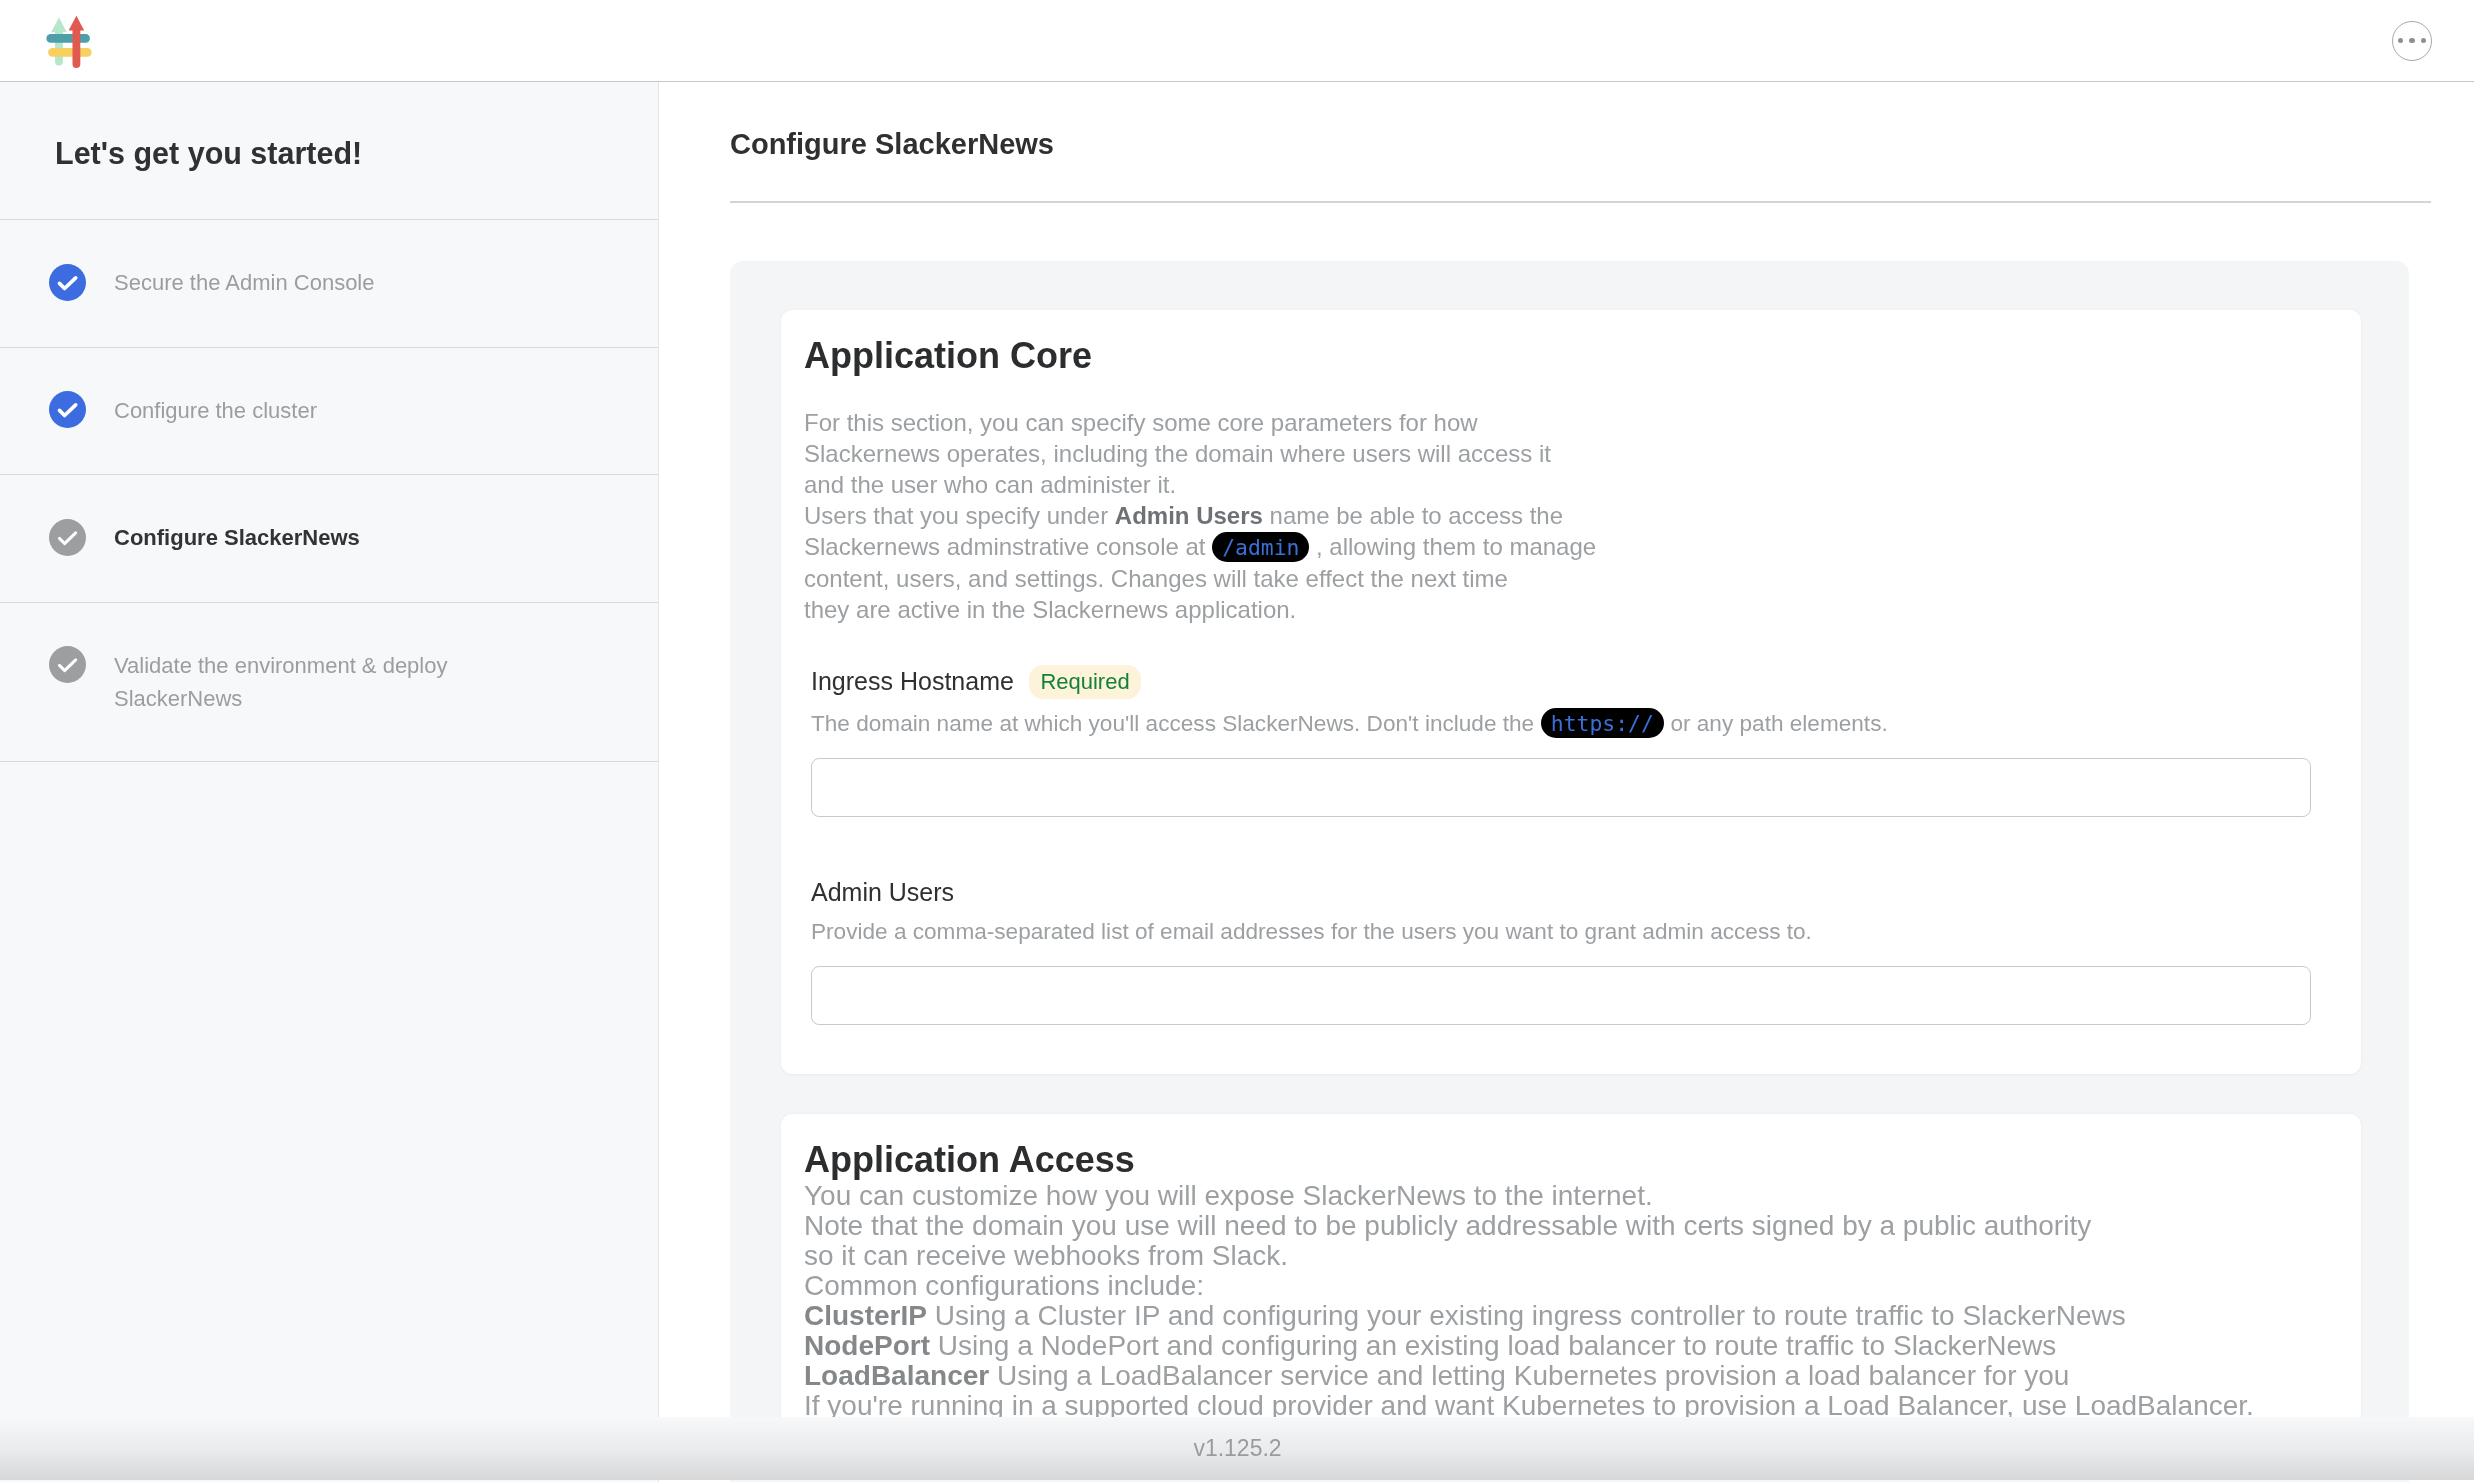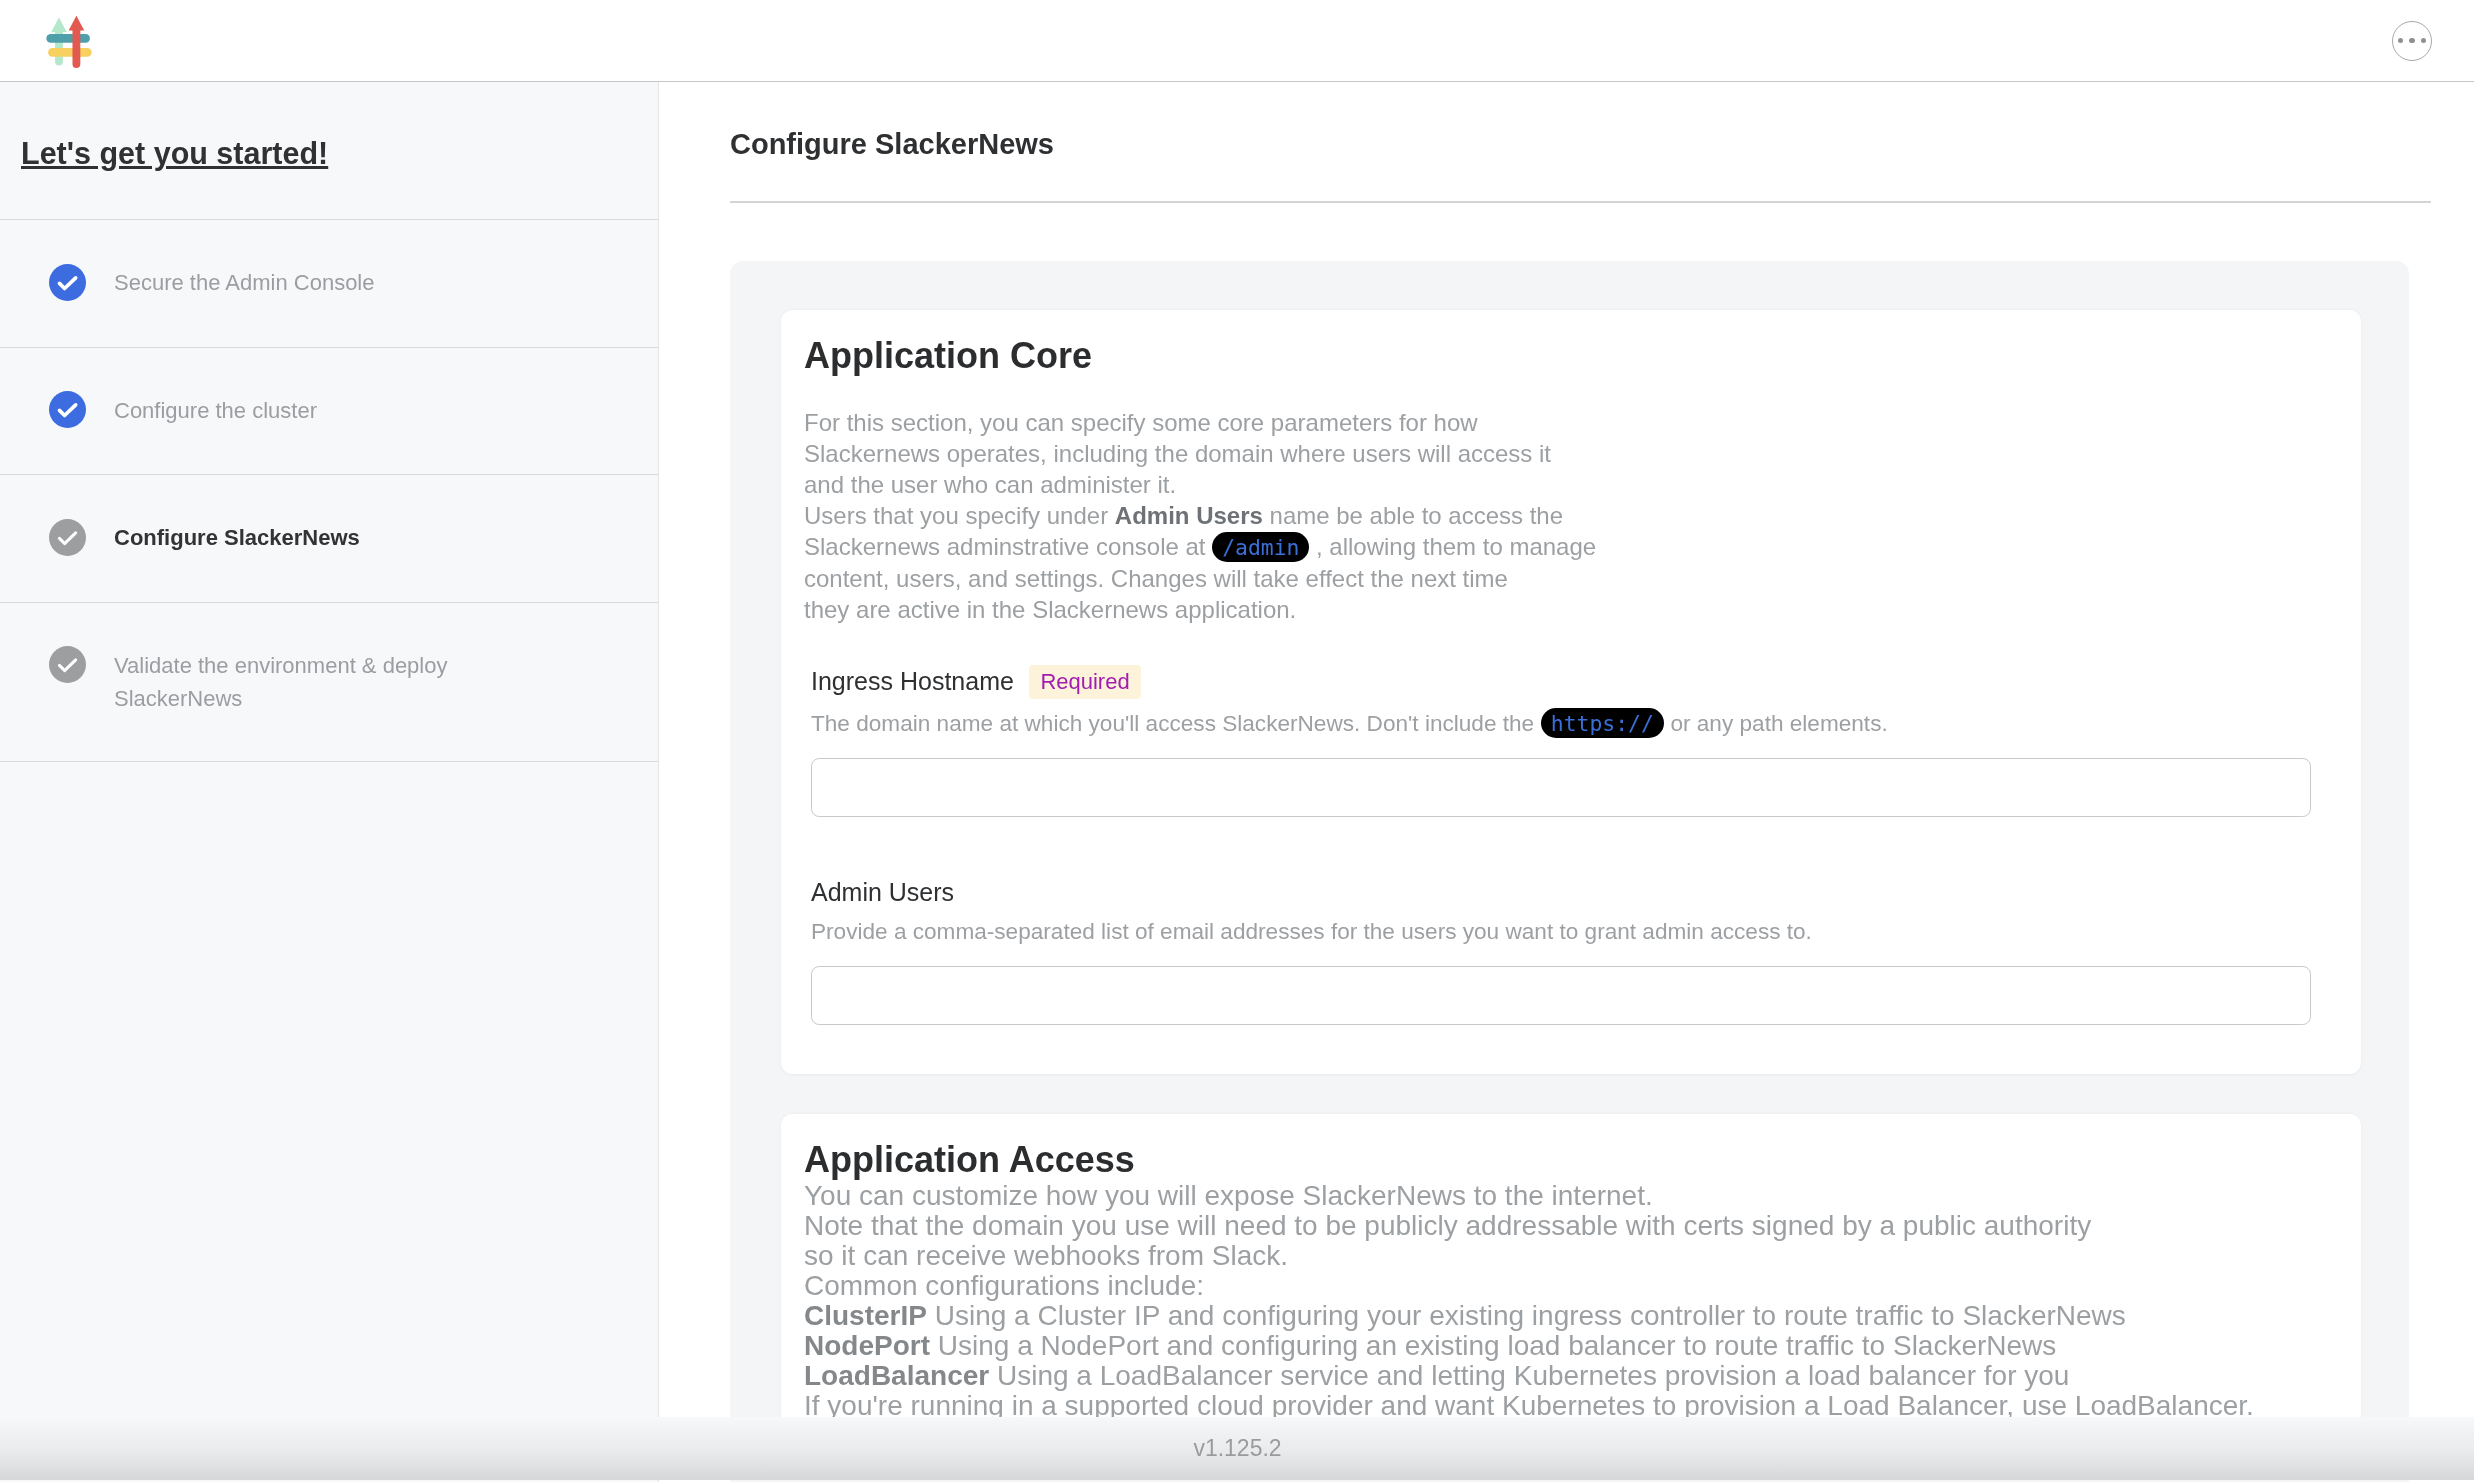--- a/index.html
+++ b/index.html
@@ -12,21 +12,21 @@
   .logo svg { display:block; }
   .menu-btn { width:40px; height:40px; border-radius:50%; border:1.6px solid #a7a8aa; background:#fff;
               display:flex; align-items:center; justify-content:center; gap:5.8px; cursor:pointer; }
   .menu-btn .dot { width:5.8px; height:5.8px; border-radius:50%; background:#8f9093; }
 
   
   .body-row { display:flex; height:1400px; }
 
   
   .sidebar { width:659px; background:#f7f8fa; border-right:1.6px solid #e3e4e6; }
-  .sb-title { padding:54px 49px 48px 21px; font-size:30.5px; font-weight:bold; color:#303133; border-bottom:1.6px solid #d8d9db;text-decoration:underline; }
+  .sb-title { padding:54px 49px 48px 55px; font-size:30.5px; font-weight:bold; color:#303133; border-bottom:1.6px solid #d8d9db; }
   .sb-step { display:flex; align-items:flex-start; gap:28px; padding:46px 49px; border-bottom:1.6px solid #d8d9db;
              font-size:22px; line-height:33px; color:#9b9da0; cursor:pointer; }
   .sb-step .step-icon { flex:0 0 auto; margin-top:-2.5px; }
   .sb-step .step-icon svg { display:block; }
   .sb-step.active { color:#323335; font-weight:bold; }
   .icon-complete { color:#3c6ce0; }
   .icon-pending  { color:#9d9ea0; }
   .step-label { max-width:461px; }
 
   
@@ -43,21 +43,21 @@
   .desc { margin-top:30px; font-size:24px; line-height:31px; color:#9da0a3; }
   .desc .b { font-weight:bold; color:#6e7175; }
   .code-chip { font-family:"DejaVu Sans Mono", monospace; font-size:21.4px; color:#3b6fd8; background:#000000;
                border-radius:15px; padding:2.5px 10px; margin:0 6.6px; }
 
   .fgroup { margin-left:7px; }
   .fgroup-1 { margin-top:40px; }
   .fgroup-2 { margin-top:61px; }
   .flabel-row { display:flex; align-items:center; }
   .flabel { font-size:25px; color:#2f3032; }
-  .badge { margin-left:15px; font-size:22px; color:#a21caf; background:#fdf3da; border-radius:4px; padding:4.1px 11.5px; }
+  .badge { margin-left:15px; font-size:22px; color:#15803d; background:#fdf3da; border-radius:14px; padding:4.1px 11.5px; }
   .fhelp { margin-top:8.2px; font-size:22.6px; color:#9da0a3; line-height:33px; }
   .finput { display:block; margin-top:18px; width:1500px; height:59px; background:#fff; border:1.6px solid #c7c9cc;
             border-radius:8.2px; font-size:24px; color:#333; padding:0 20px; outline:none; font-family:"Liberation Sans", sans-serif; }
 
   .access-desc { font-size:28px; line-height:30px; color:#9da0a3; }
   .access-desc .b { font-weight:bold; color:#85888b; }
 
   
   .footer { position:absolute; left:0; bottom:4px; width:2475px; height:63px; z-index:20;
             background:linear-gradient(180deg,#f7f8f9 0%, #e9eaeb 55%, #d6d7d9 100%);

